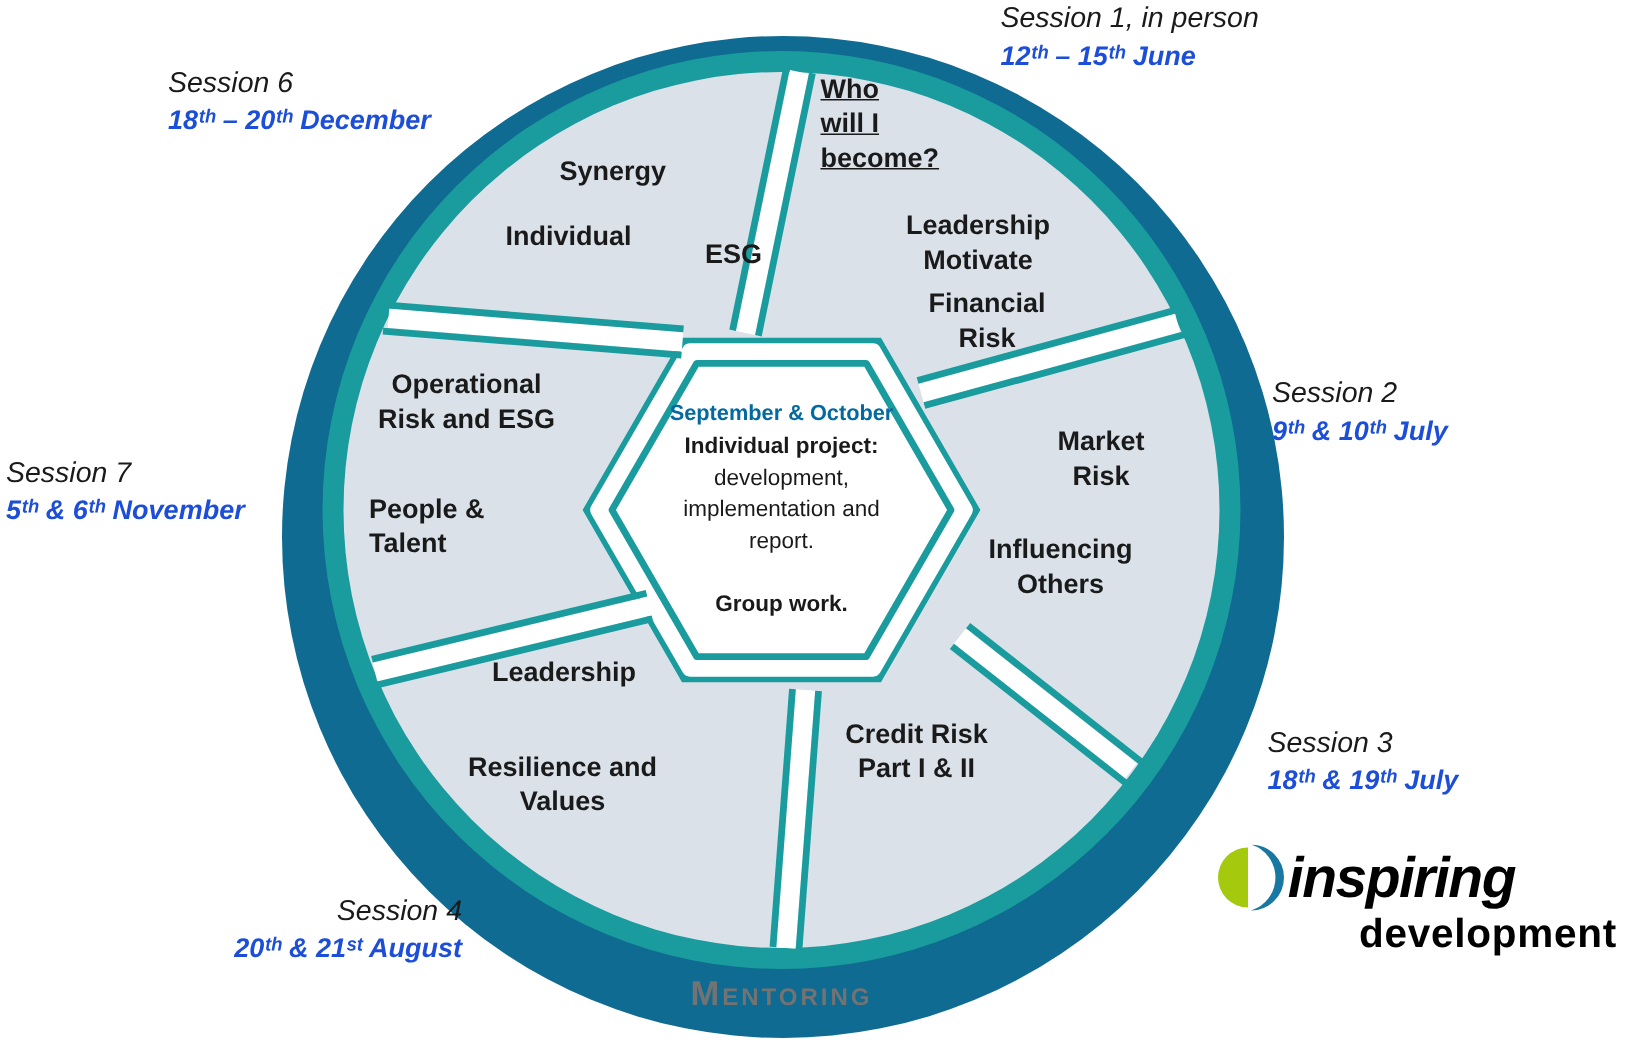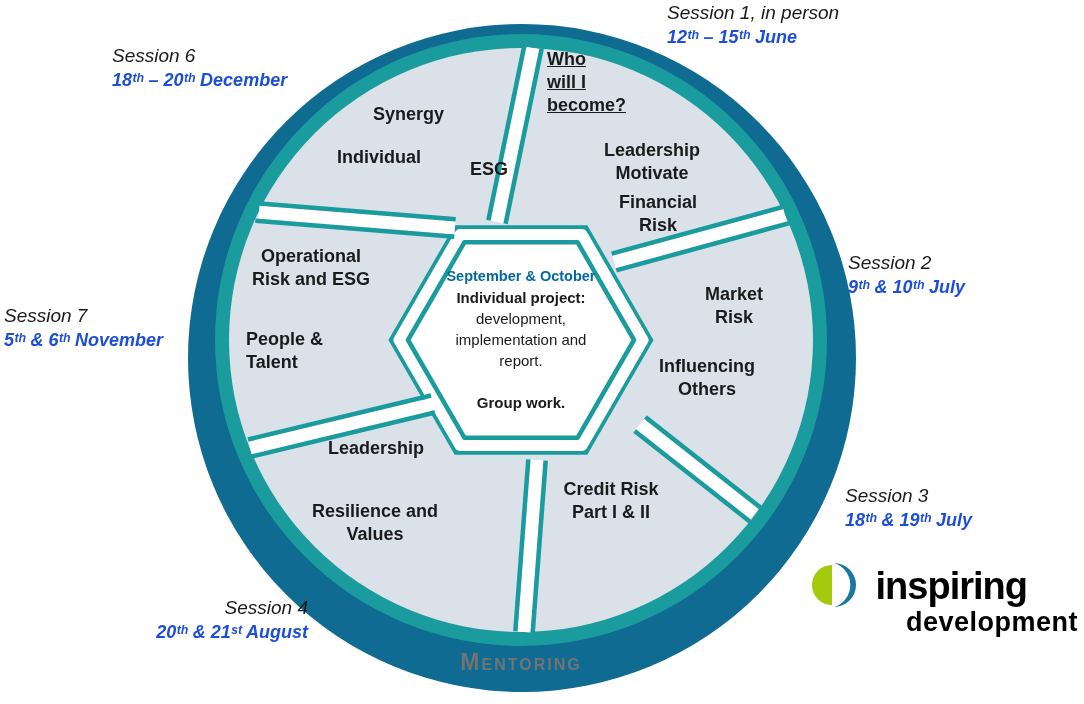--- a/index.html
+++ b/index.html
@@ -23,21 +23,21 @@
   .cb-period{color:#0369a1;font-weight:700;font-size:14.5px;}
   .cb-bold{font-weight:700;}
   .cb-reg{white-space:pre-line;}
   .cb-group{font-weight:700;margin-top:21px;}
   .mentoring{
     position:absolute;left:371px;top:649px;width:300px;text-align:center;
     color:#737373;font-weight:700;font-size:23px;letter-spacing:2px;
     font-variant:small-caps;
   }
   .logo{position:absolute;left:812px;top:563px;width:266px;color:#000;}
-  .logo-row{display:flex;align-items:center;justify-content:flex-end;gap:5px;}
+  .logo-row{display:flex;align-items:center;justify-content:flex-end;gap:22px;font-style:italic;}
   .logo-word1{font-size:38px;font-weight:700;letter-spacing:-1px;}
   .logo-word2{display:block;text-align:right;font-size:27px;font-weight:700;margin-top:-2px;letter-spacing:.5px;}
 </style>
 </head>
 <body>
 
 <div class="stage">
 
   <svg width="1084" height="704" viewBox="0 0 1084 704">
     <circle cx="522" cy="358" r="334" fill="#0f6b91"></circle>

